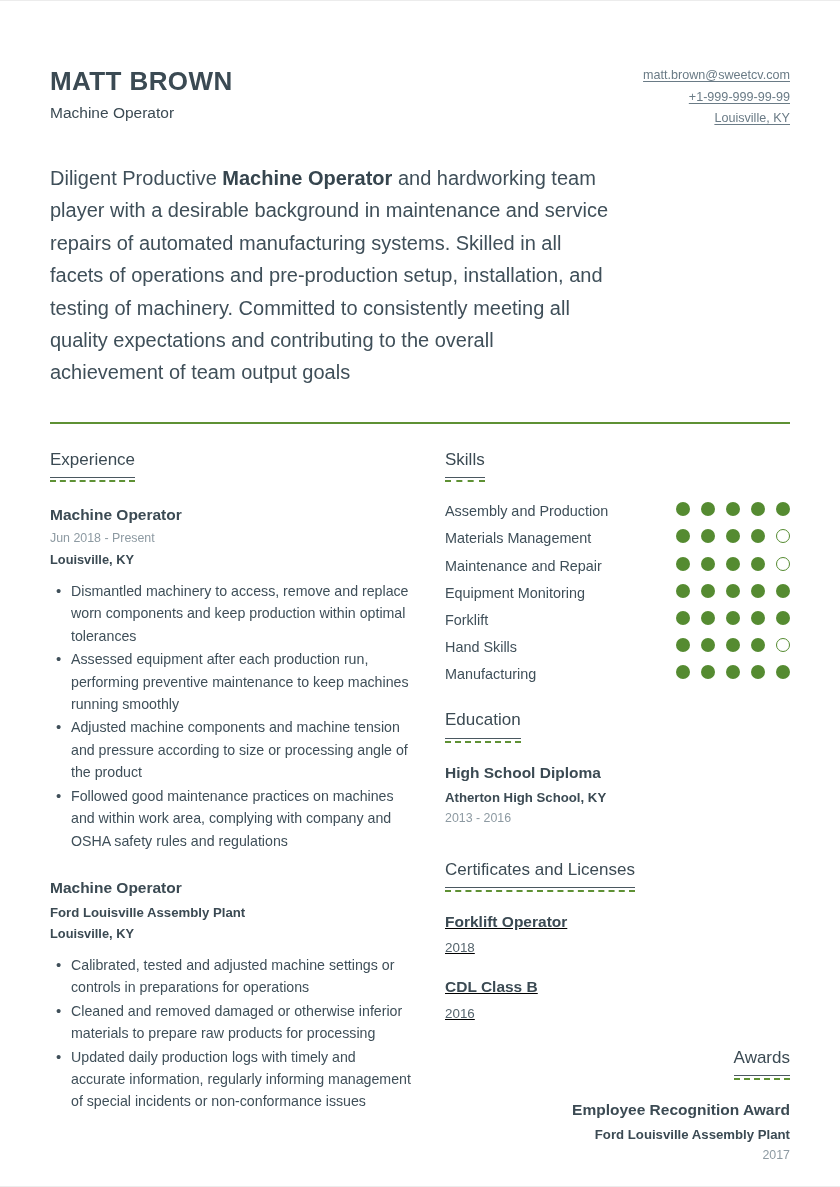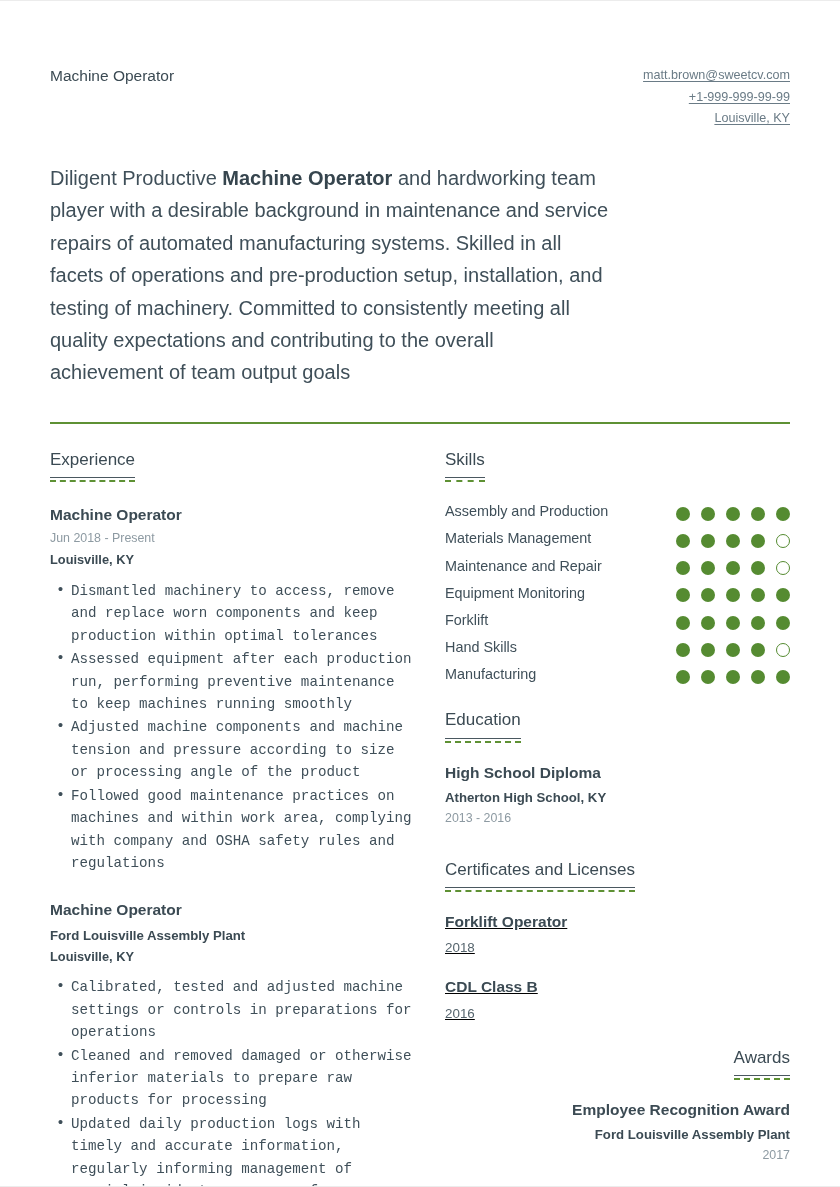--- a/index.html
+++ b/index.html
@@ -140,21 +140,20 @@
     font-size: 13.4px;
     color: #55646d;
     line-height: 1.5;
     margin-top: 6px;
   }
 
   ul.bullets {
     margin: 10px 0 0 0;
     padding-left: 19px;
     list-style: none;
-    font-family: Liberation Mono, monospace;
   }
   ul.bullets li {
     position: relative;
     font-size: 14.2px;
     line-height: 1.58;
     color: #3f4f59;
     margin-bottom: 1px;
     padding-left: 2px;
   }
   ul.bullets li::before {
@@ -163,21 +162,21 @@
     left: -13px;
     top: -1px;
     color: #3f4f59;
     font-size: 15px;
   }
 
   
   .skills-list { margin-top: 19px; }
   .skill-row {
     display: flex;
-    align-items: flex-end;
+    align-items: flex-start;
     justify-content: space-between;
     margin-bottom: 8.5px;
   }
   .skill-name {
     font-size: 14.4px;
     color: #3f4f59;
     line-height: 1.3;
     white-space: nowrap;
   }
   .skill-dots {
@@ -202,20 +201,21 @@
   .col-right .entry { margin-top: 19px; }
 </style>
 </head>
 <body>
 
 <div class="page">
   <div class="inner">
 
     <div class="header">
       <div class="identity">
+        <div class="name">MATT BROWN</div>
         <div class="job-title">Machine Operator</div>
       </div>
       <div class="contacts">
         <a class="contact-line" href="#">matt.brown@sweetcv.com</a>
         <a class="contact-line" href="#">+1-999-999-99-99</a>
         <a class="contact-line" href="#">Louisville, KY</a>
       </div>
     </div>
 
     <div class="summary">

